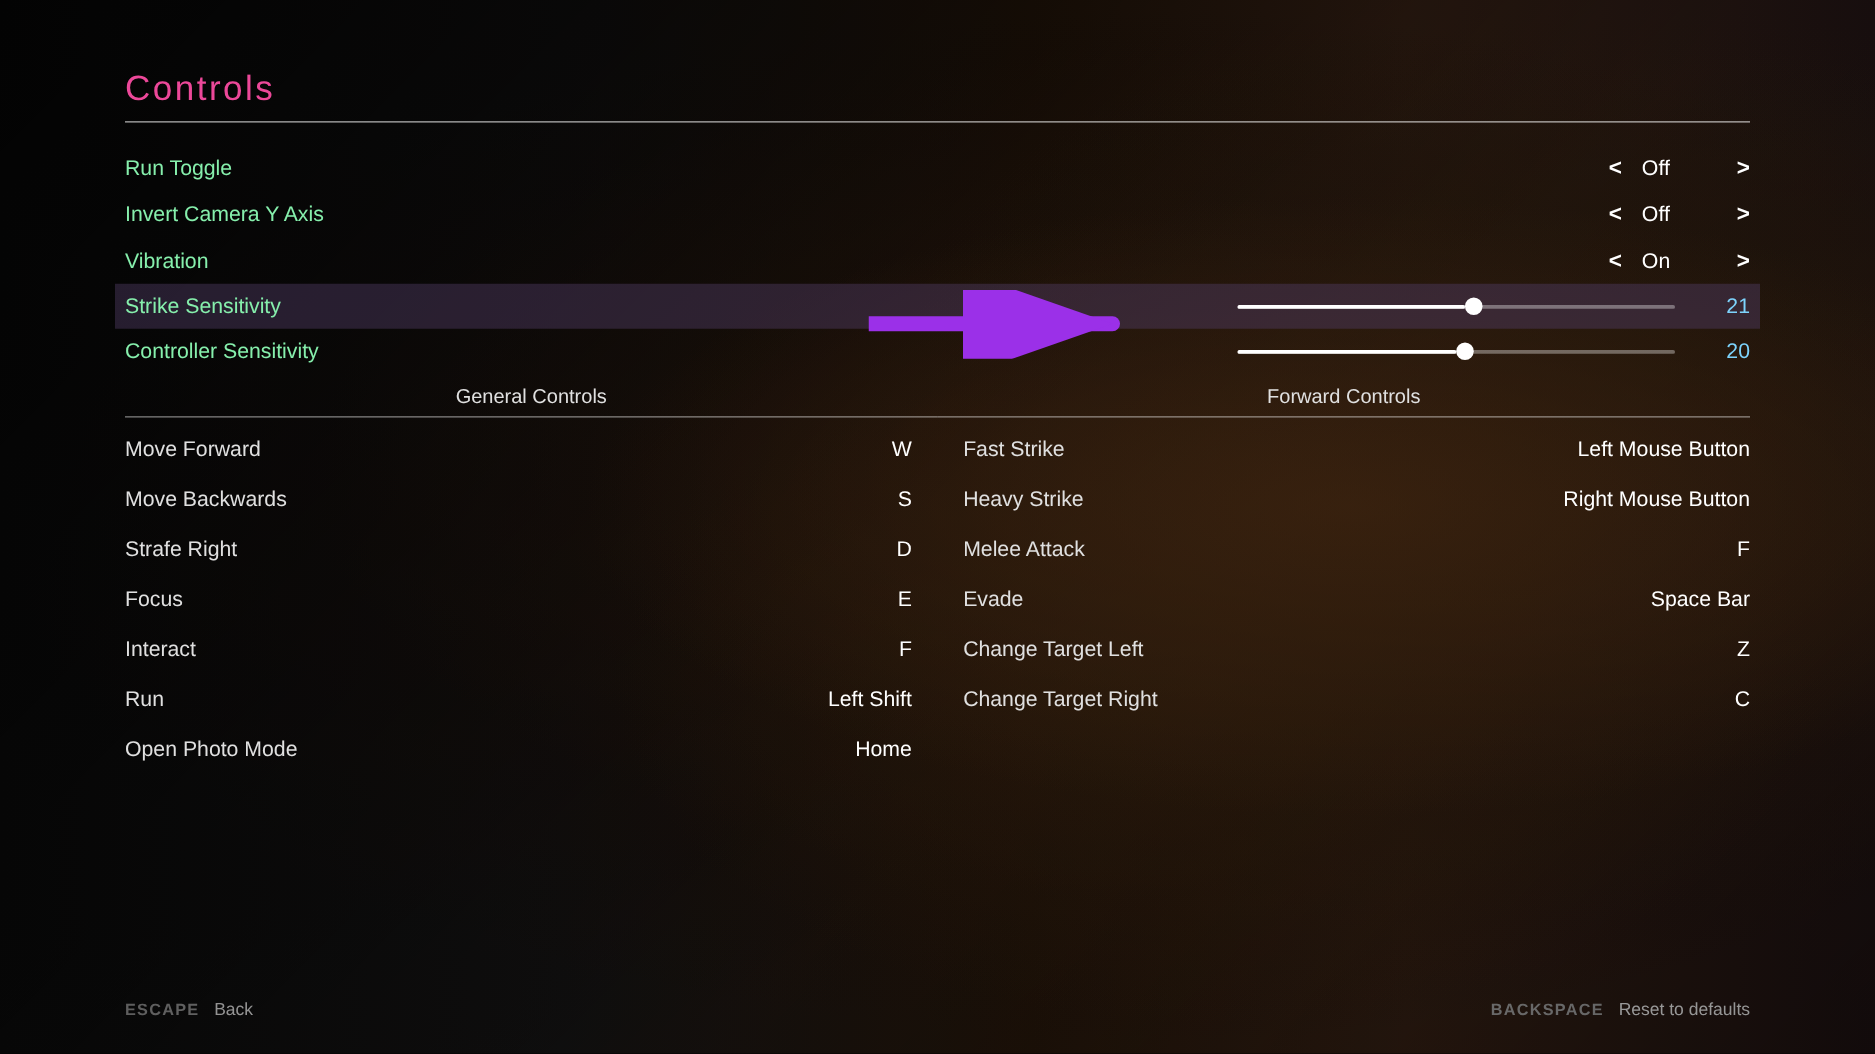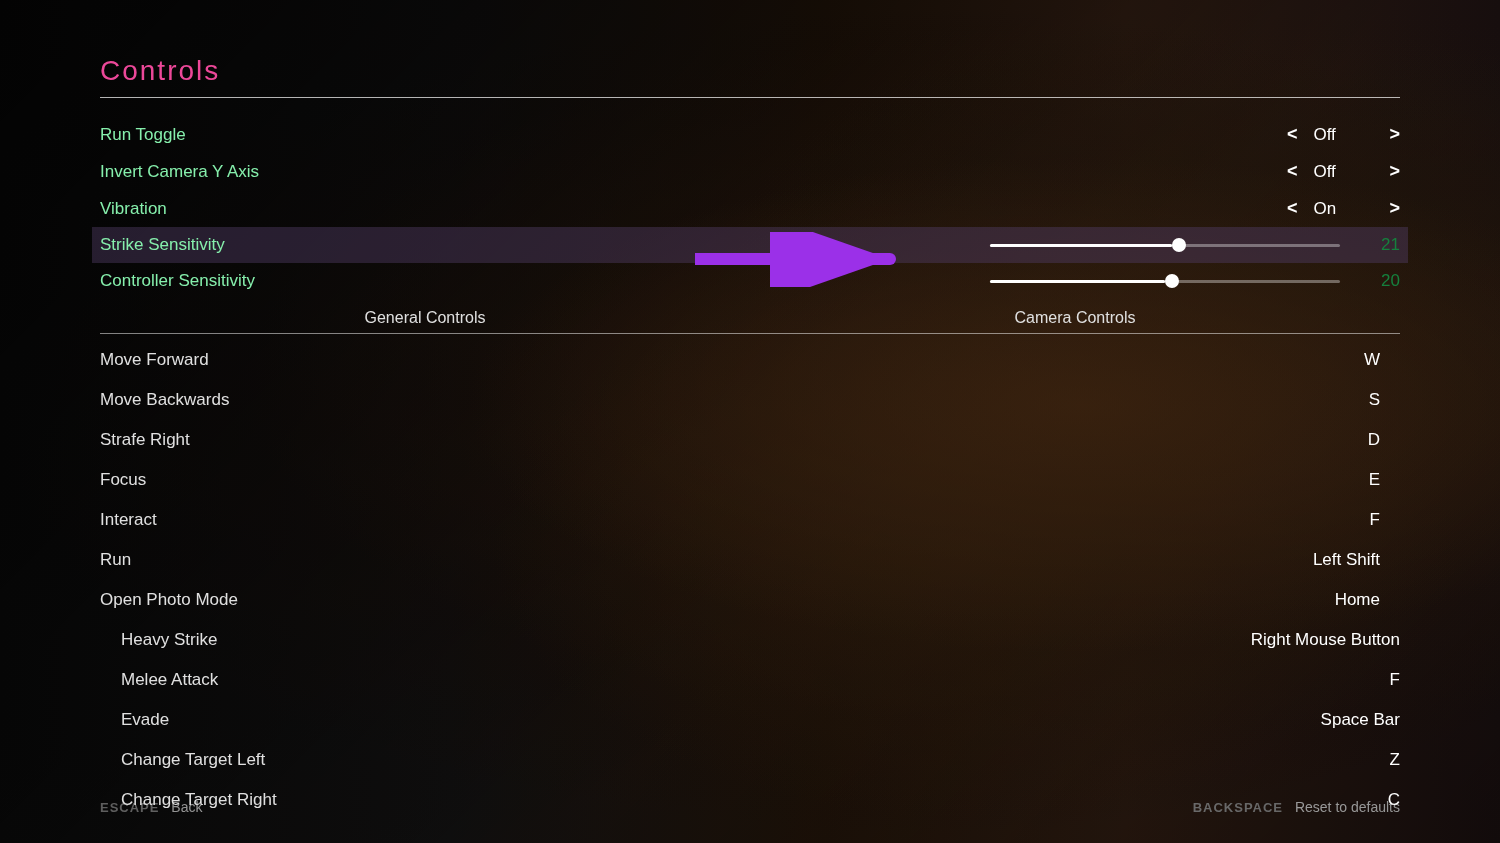--- a/index.html
+++ b/index.html
@@ -133,21 +133,21 @@
       position: absolute;
       top: 50%;
       transform: translateY(-50%);
       cursor: pointer;
     }
 
     .slider-value {
       min-width: 40px;
       text-align: right;
       font-size: 17px;
-      color: #15803d;
+      color: #7dd3fc;
     }
 
     
     .controls-section {
       margin-top: 10px;
     }
 
     .controls-headers {
       display: flex;
       margin-bottom: 6px;
@@ -158,21 +158,20 @@
       text-align: center;
       font-size: 16px;
       font-weight: 400;
       color: #e0e0e0;
       padding-bottom: 6px;
       border-bottom: 1px solid rgba(255,255,255,0.5);
     }
 
     .controls-body {
       display: flex;
-      flex-direction: column;
     }
 
     .controls-left {
       flex: 1;
       padding-right: 20px;
     }
 
     .controls-right {
       flex: 1;
       padding-left: 20px;
@@ -304,21 +303,21 @@
         <span class="slider-value">20</span>
       </div>
     </div>
 
   </div>
 
   <div class="controls-section">
 
     <div class="controls-headers">
       <div class="controls-col">General Controls</div>
-      <div class="controls-col">Camera Controls</div>
+      <div class="controls-col">Forward Controls</div>
     </div>
 
     <div class="controls-body">
 
       <div class="controls-left">
 
         <div class="control-row">
           <span class="control-action">Move Forward</span>
           <span class="control-key">W</span>
         </div>
@@ -344,20 +343,24 @@
         </div>
         <div class="control-row">
           <span class="control-action">Open Photo Mode</span>
           <span class="control-key">Home</span>
         </div>
 
       </div>
 
       <div class="controls-right">
 
+        <div class="control-row">
+          <span class="control-action">Fast Strike</span>
+          <span class="control-key">Left Mouse Button</span>
+        </div>
         <div class="control-row">
           <span class="control-action">Heavy Strike</span>
           <span class="control-key">Right Mouse Button</span>
         </div>
         <div class="control-row">
           <span class="control-action">Melee Attack</span>
           <span class="control-key">F</span>
         </div>
         <div class="control-row">
           <span class="control-action">Evade</span>

